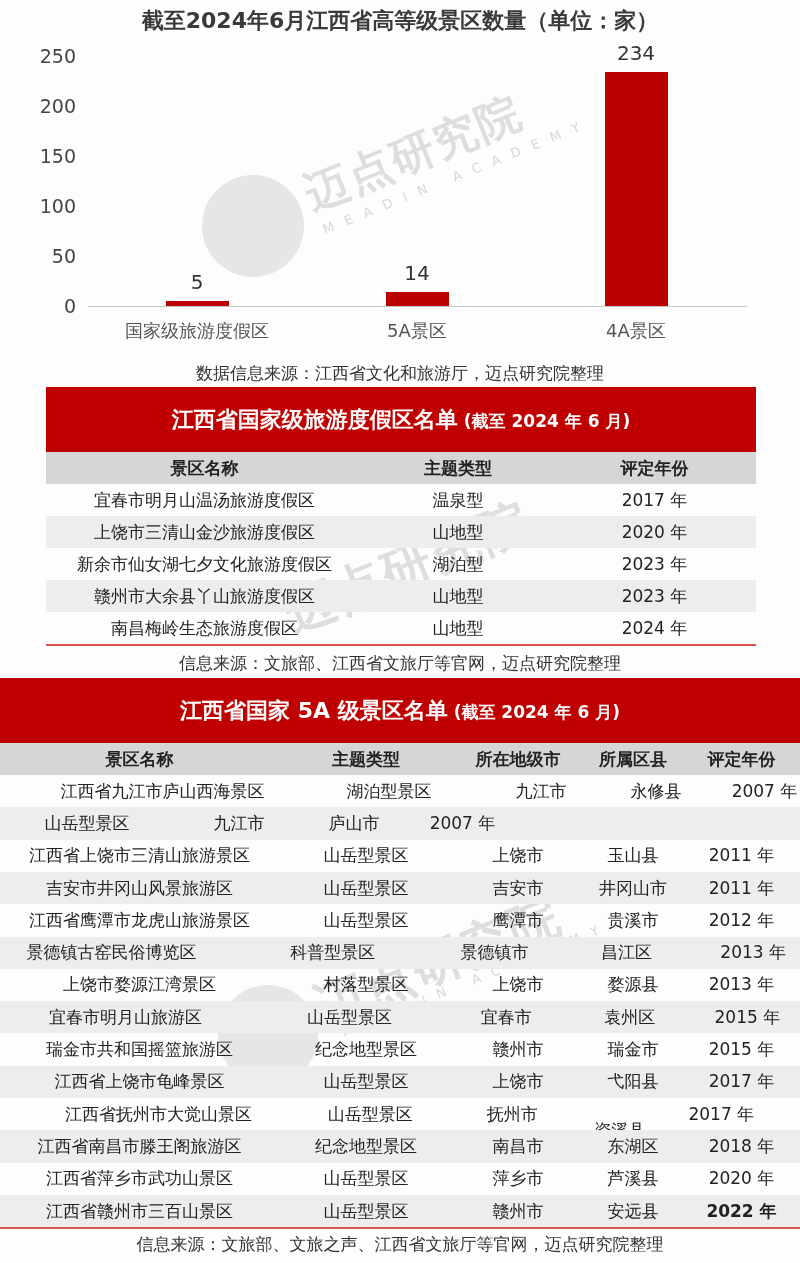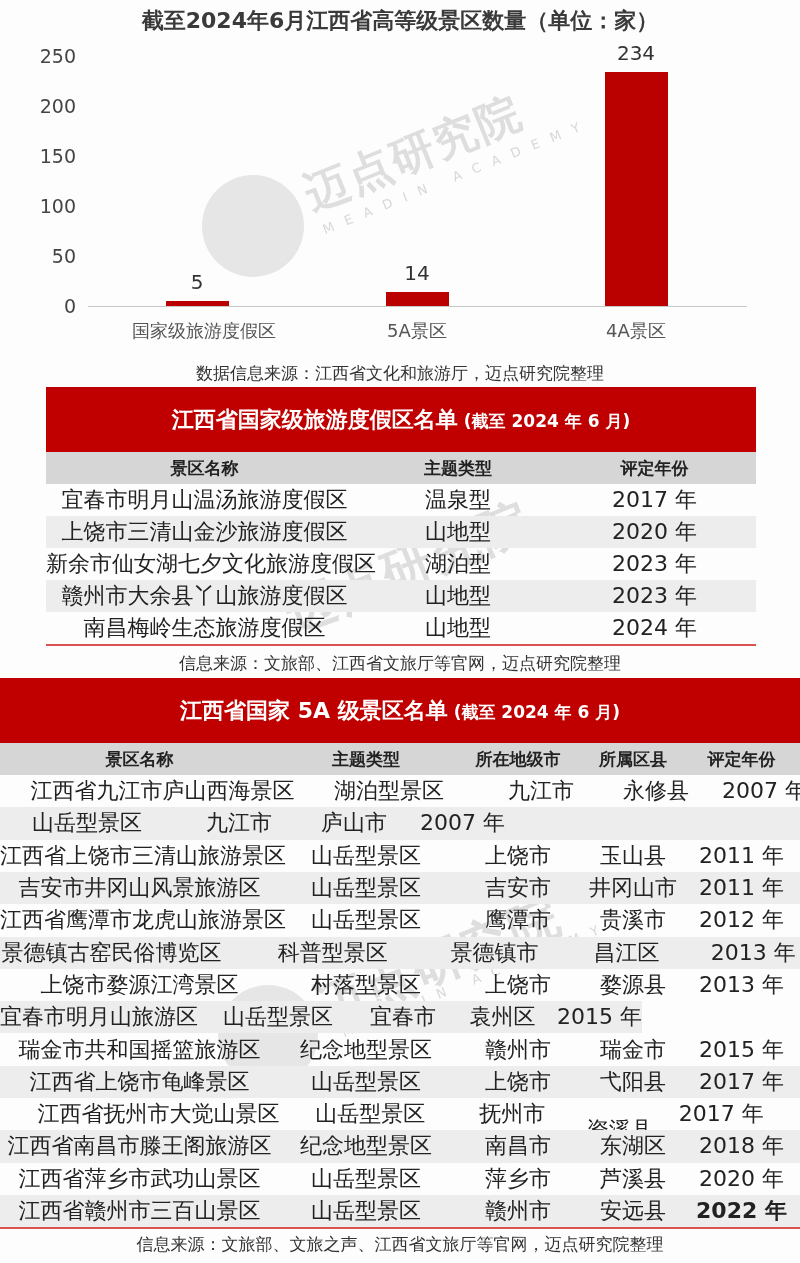--- a/index.html
+++ b/index.html
@@ -16,21 +16,21 @@
 
   .watermark { position: absolute; pointer-events: none; }
   .wm-circle { position: absolute; border-radius: 50%; background: #e6e6e6; }
   .wm-text { position: absolute; font-size: 44px; font-weight: bold; color: #dedede; transform: rotate(-22deg); transform-origin: left bottom; white-space: nowrap; letter-spacing: 2px; }
   .wm-sub { position: absolute; font-size: 13px; color: #d8d8d8; transform: rotate(-22deg); transform-origin: left bottom; white-space: nowrap; letter-spacing: 12px; }
 
   .tbl-banner { position: absolute; background: #c00000; color: #fff; font-weight: bold; text-align: center; }
   .tbl-banner .main { font-size: 22px; }
   .tbl-banner .sub { font-size: 17px; margin-left: 6px; }
   .hdr-row { position: absolute; background: #d6d6d6; display: flex; align-items: center; font-weight: bold; font-size: 17px; color: #222; }
-  .row { position: absolute; display: flex; align-items: center; font-size: 22px; color: #222; }
+  .row { position: absolute; display: flex; align-items: center; font-size: 17px; color: #222; }
   .row.alt { background: #ededed; }
   .cell { text-align: center; white-space: nowrap; }
   .red-rule { position: absolute; height: 2px; background: #d9534f; }
 </style>
 </head>
 <body>
 
 <div class="watermark">
   <div class="wm-circle" style="left:202px;top:175px;width:102px;height:102px;"></div>
   <div class="wm-text" style="left:318px;top:165px;">迈点研究院</div>
@@ -59,21 +59,21 @@
 <div id="bars">
     <div class="bar" style="left: 166px; top: 301px; height: 5px; background: rgb(187, 0, 0);"></div>
     <div class="bar-label" style="left: 147px; top: 271px;">5</div>
     <div class="bar" style="left: 386px; top: 292px; height: 14px; background: rgb(187, 0, 0);"></div>
     <div class="bar-label" style="left: 367px; top: 262px;">14</div>
     <div class="bar" style="left: 605px; top: 72px; height: 234px; background: rgb(187, 0, 0);"></div>
     <div class="bar-label" style="left: 586px; top: 42px;">234</div>
   </div>
 <div class="baseline"></div>
 
-<div class="x-label" style="left:104px;font-family:Liberation Mono, monospace;">国家级旅游度假区</div>
+<div class="x-label" style="left:97px;font-family:Liberation Mono, monospace;">国家级旅游度假区</div>
 <div class="x-label" style="left:317px;">5A景区</div>
 <div class="x-label" style="left:536px;">4A景区</div>
 
 <div class="source" style="top:362px;">数据信息来源：江西省文化和旅游厅，迈点研究院整理</div>
 
 <div class="tbl-banner" style="left:46px;top:387px;width:710px;height:65px;line-height:65px;">
   <span class="main">江西省国家级旅游度假区名单</span><span class="sub">(截至 2024 年 6 月)</span>
 </div>
 <div class="hdr-row" style="left:46px;top:452px;width:710px;height:32px;">
   <div class="cell" style="width:317px;">景区名称</div>
@@ -162,21 +162,21 @@
       <div class="cell" style="width: 100px;">昌江区</div>
       <div class="cell" style="width: 117px;">2013 年</div>
     </div>
     <div class="row" style="left: 0px; width: 800px; top: 968.8px; height: 32.3px;">
       <div class="cell" style="width: 279px;">上饶市婺源江湾景区</div>
       <div class="cell" style="width: 174px;">村落型景区</div>
       <div class="cell" style="width: 130px;">上饶市</div>
       <div class="cell" style="width: 100px;">婺源县</div>
       <div class="cell" style="width: 117px;">2013 年</div>
     </div>
-    <div class="row alt" style="left: 0px; width: 642px; top: 1001.1px; height: 32.3px; gap: 20px;">
+    <div class="row alt" style="left: 0px; width: 800px; top: 1001.1px; height: 32.3px; gap: 20px;">
       <div class="cell" style="width: 279px;">宜春市明月山旅游区</div>
       <div class="cell" style="width: 174px;">山岳型景区</div>
       <div class="cell" style="width: 130px;">宜春市</div>
       <div class="cell" style="width: 100px;">袁州区</div>
       <div class="cell" style="width: 117px;">2015 年</div>
     </div>
     <div class="row" style="left: 0px; width: 800px; top: 1033.4px; height: 32.3px;">
       <div class="cell" style="width: 279px;">瑞金市共和国摇篮旅游区</div>
       <div class="cell" style="width: 174px;">纪念地型景区</div>
       <div class="cell" style="width: 130px;">赣州市</div>

